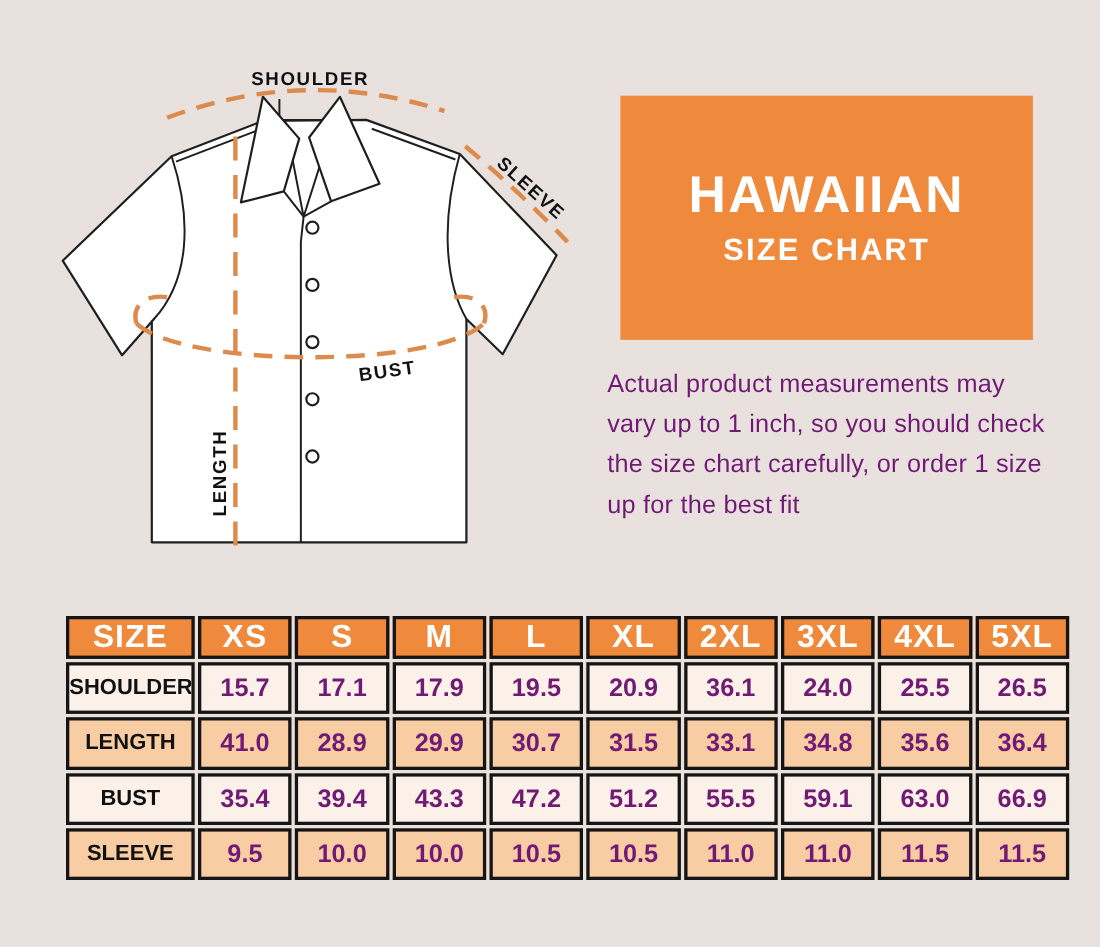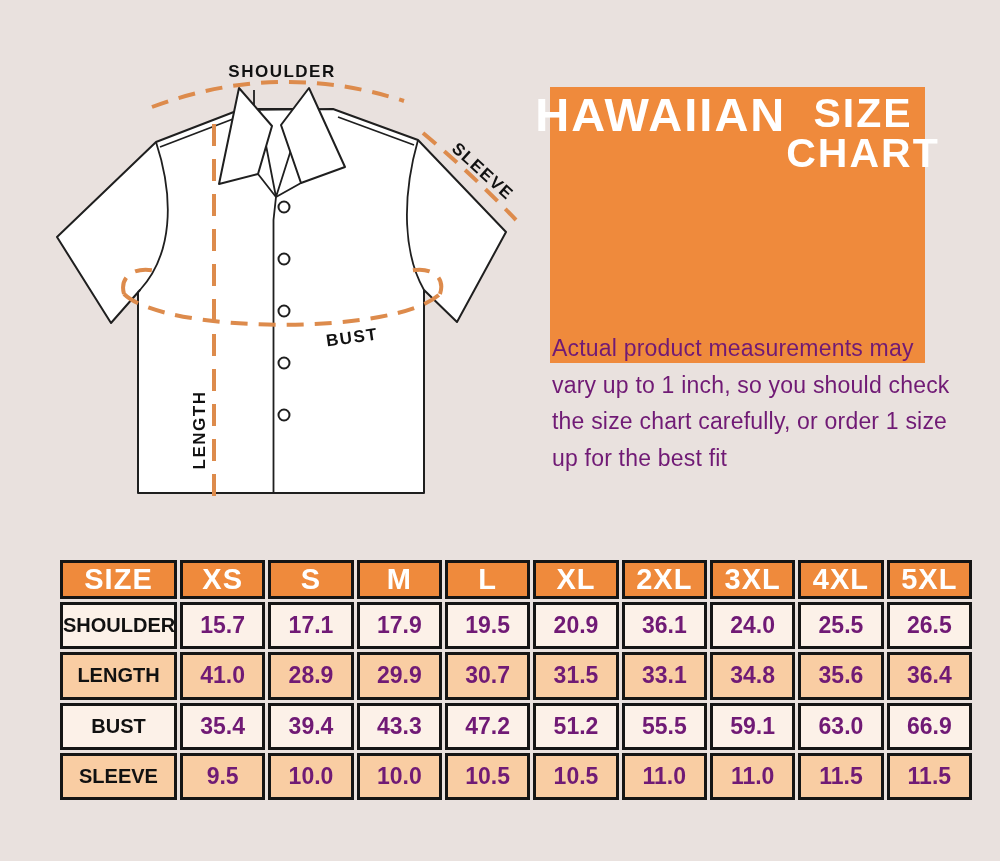--- a/index.html
+++ b/index.html
@@ -15,27 +15,27 @@
   
   .shirt-svg{position:absolute;left:30px;top:50px;width:525px;height:475px;}
   .shirt-svg .outline{fill:#ffffff;stroke:var(--outline,#1f1f1f);stroke-width:2;stroke-linejoin:round;}
   .shirt-svg .seam{fill:none;stroke:var(--outline,#1f1f1f);stroke-width:1.8;}
   .shirt-svg .dash{fill:none;stroke:var(--dash,#dd8b4c);stroke-width:4;stroke-dasharray:17 11;}
   .shirt-svg .dash-long{stroke-dasharray:22 13;}
   .shirt-svg text{font:bold 17px "Liberation Sans", sans-serif;fill:#111;letter-spacing:1.5px;}
 
   
   .title-box{
-    position:absolute;left:550px;top:87px;width:375px;height:276px;
+    position:absolute;left:564px;top:87px;width:375px;height:222px;
     background:var(--accent,#ef8a3c);color:#fff;text-align:center;
-    display:flex;flex-direction:row;justify-content:center;
+    display:flex;flex-direction:column;justify-content:center;
     padding-top:2px;box-sizing:border-box;
   }
   .title-line1,.title-line2{font-size:47px;font-weight:bold;line-height:52px;letter-spacing:2px;}
-  .title-line3{font-size:41px;font-weight:bold;line-height:40px;letter-spacing:2px;margin-top:4px;}
+  .title-line3{font-size:28px;font-weight:bold;line-height:40px;letter-spacing:2px;margin-top:4px;}
   .title-line4{font-size:22px;font-weight:bold;line-height:30px;letter-spacing:1px;}
 
   
   .note{
     position:absolute;left:552px;top:330px;width:398px;
     font-size:23px;line-height:36.5px;color:#701a75;letter-spacing:.2px;
   }
 
   
   table.size-table{

